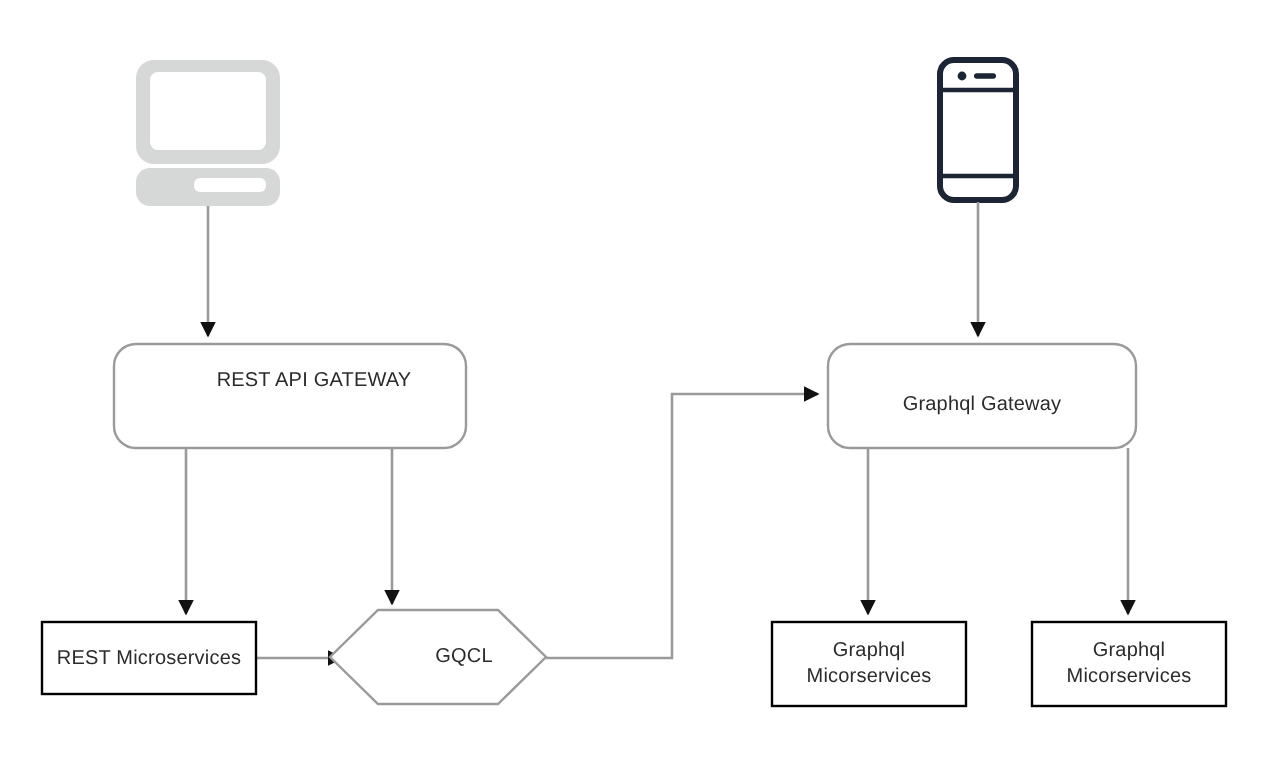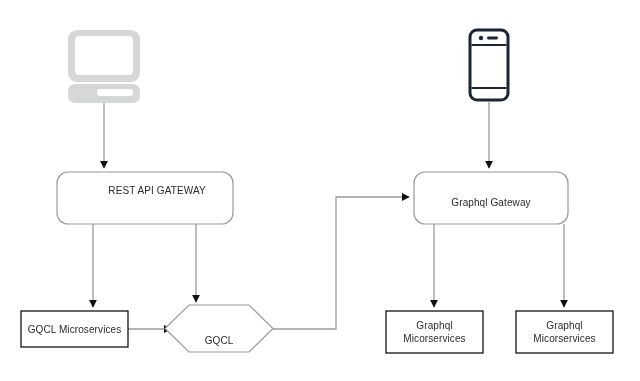--- a/index.html
+++ b/index.html
@@ -31,21 +31,21 @@
     font-family: "Liberation Sans", sans-serif;
     font-size: 10px;
     line-height: 13px;
     letter-spacing: 0.1px;
     pointer-events: none;
     white-space: pre-line;
   }
   #label-rest-api-gateway { left: 57px;  top: 172px; width: 176px; height: 36px; padding-left: 12px; }
   #label-graphql-gateway  { left: 414px; top: 172px; width: 154px; height: 60px; }
   #label-rest-microservices { left: 21px; top: 311px; width: 107px; height: 36px; }
-  #label-gqcl             { left: 165px; top: 305px; width: 108px; height: 47px; margin-top: 12px; }
+  #label-gqcl             { left: 178px; top: 305px; width: 108px; height: 47px; }
   #label-graphql-micro-1  { left: 386px; top: 311px; width: 97px;  height: 42px; }
   #label-graphql-micro-2  { left: 516px; top: 311px; width: 97px;  height: 42px; }
 </style>
 </head>
 <body>
 
 <svg id="diagram-canvas" viewBox="0 0 640 381" xmlns="http://www.w3.org/2000/svg">
 
   <defs>
     <marker id="arrow-gray" viewBox="0 0 10 10" refX="9" refY="5" markerWidth="6" markerHeight="6" orient="auto-start-reverse">
@@ -94,21 +94,21 @@
 
   <rect x="386" y="311" width="97" height="42" fill="#ffffff" stroke="#000000" stroke-width="1.2"></rect>
 
   <rect x="516" y="311" width="97" height="42" fill="#ffffff" stroke="#000000" stroke-width="1.2"></rect>
 </svg>
 
 <div class="node-label" id="label-rest-api-gateway">REST API GATEWAY</div>
 
 <div class="node-label" id="label-graphql-gateway">Graphql Gateway</div>
 
-<div class="node-label" id="label-rest-microservices">GQCL Microservices</div>
+<div class="node-label" id="label-rest-microservices">REST Microservices</div>
 
 <div class="node-label" id="label-gqcl">GQCL</div>
 
 <div class="node-label" id="label-graphql-micro-1">Graphql
 Micorservices</div>
 
 <div class="node-label" id="label-graphql-micro-2">Graphql
 Micorservices</div>
 
 </body></html>

